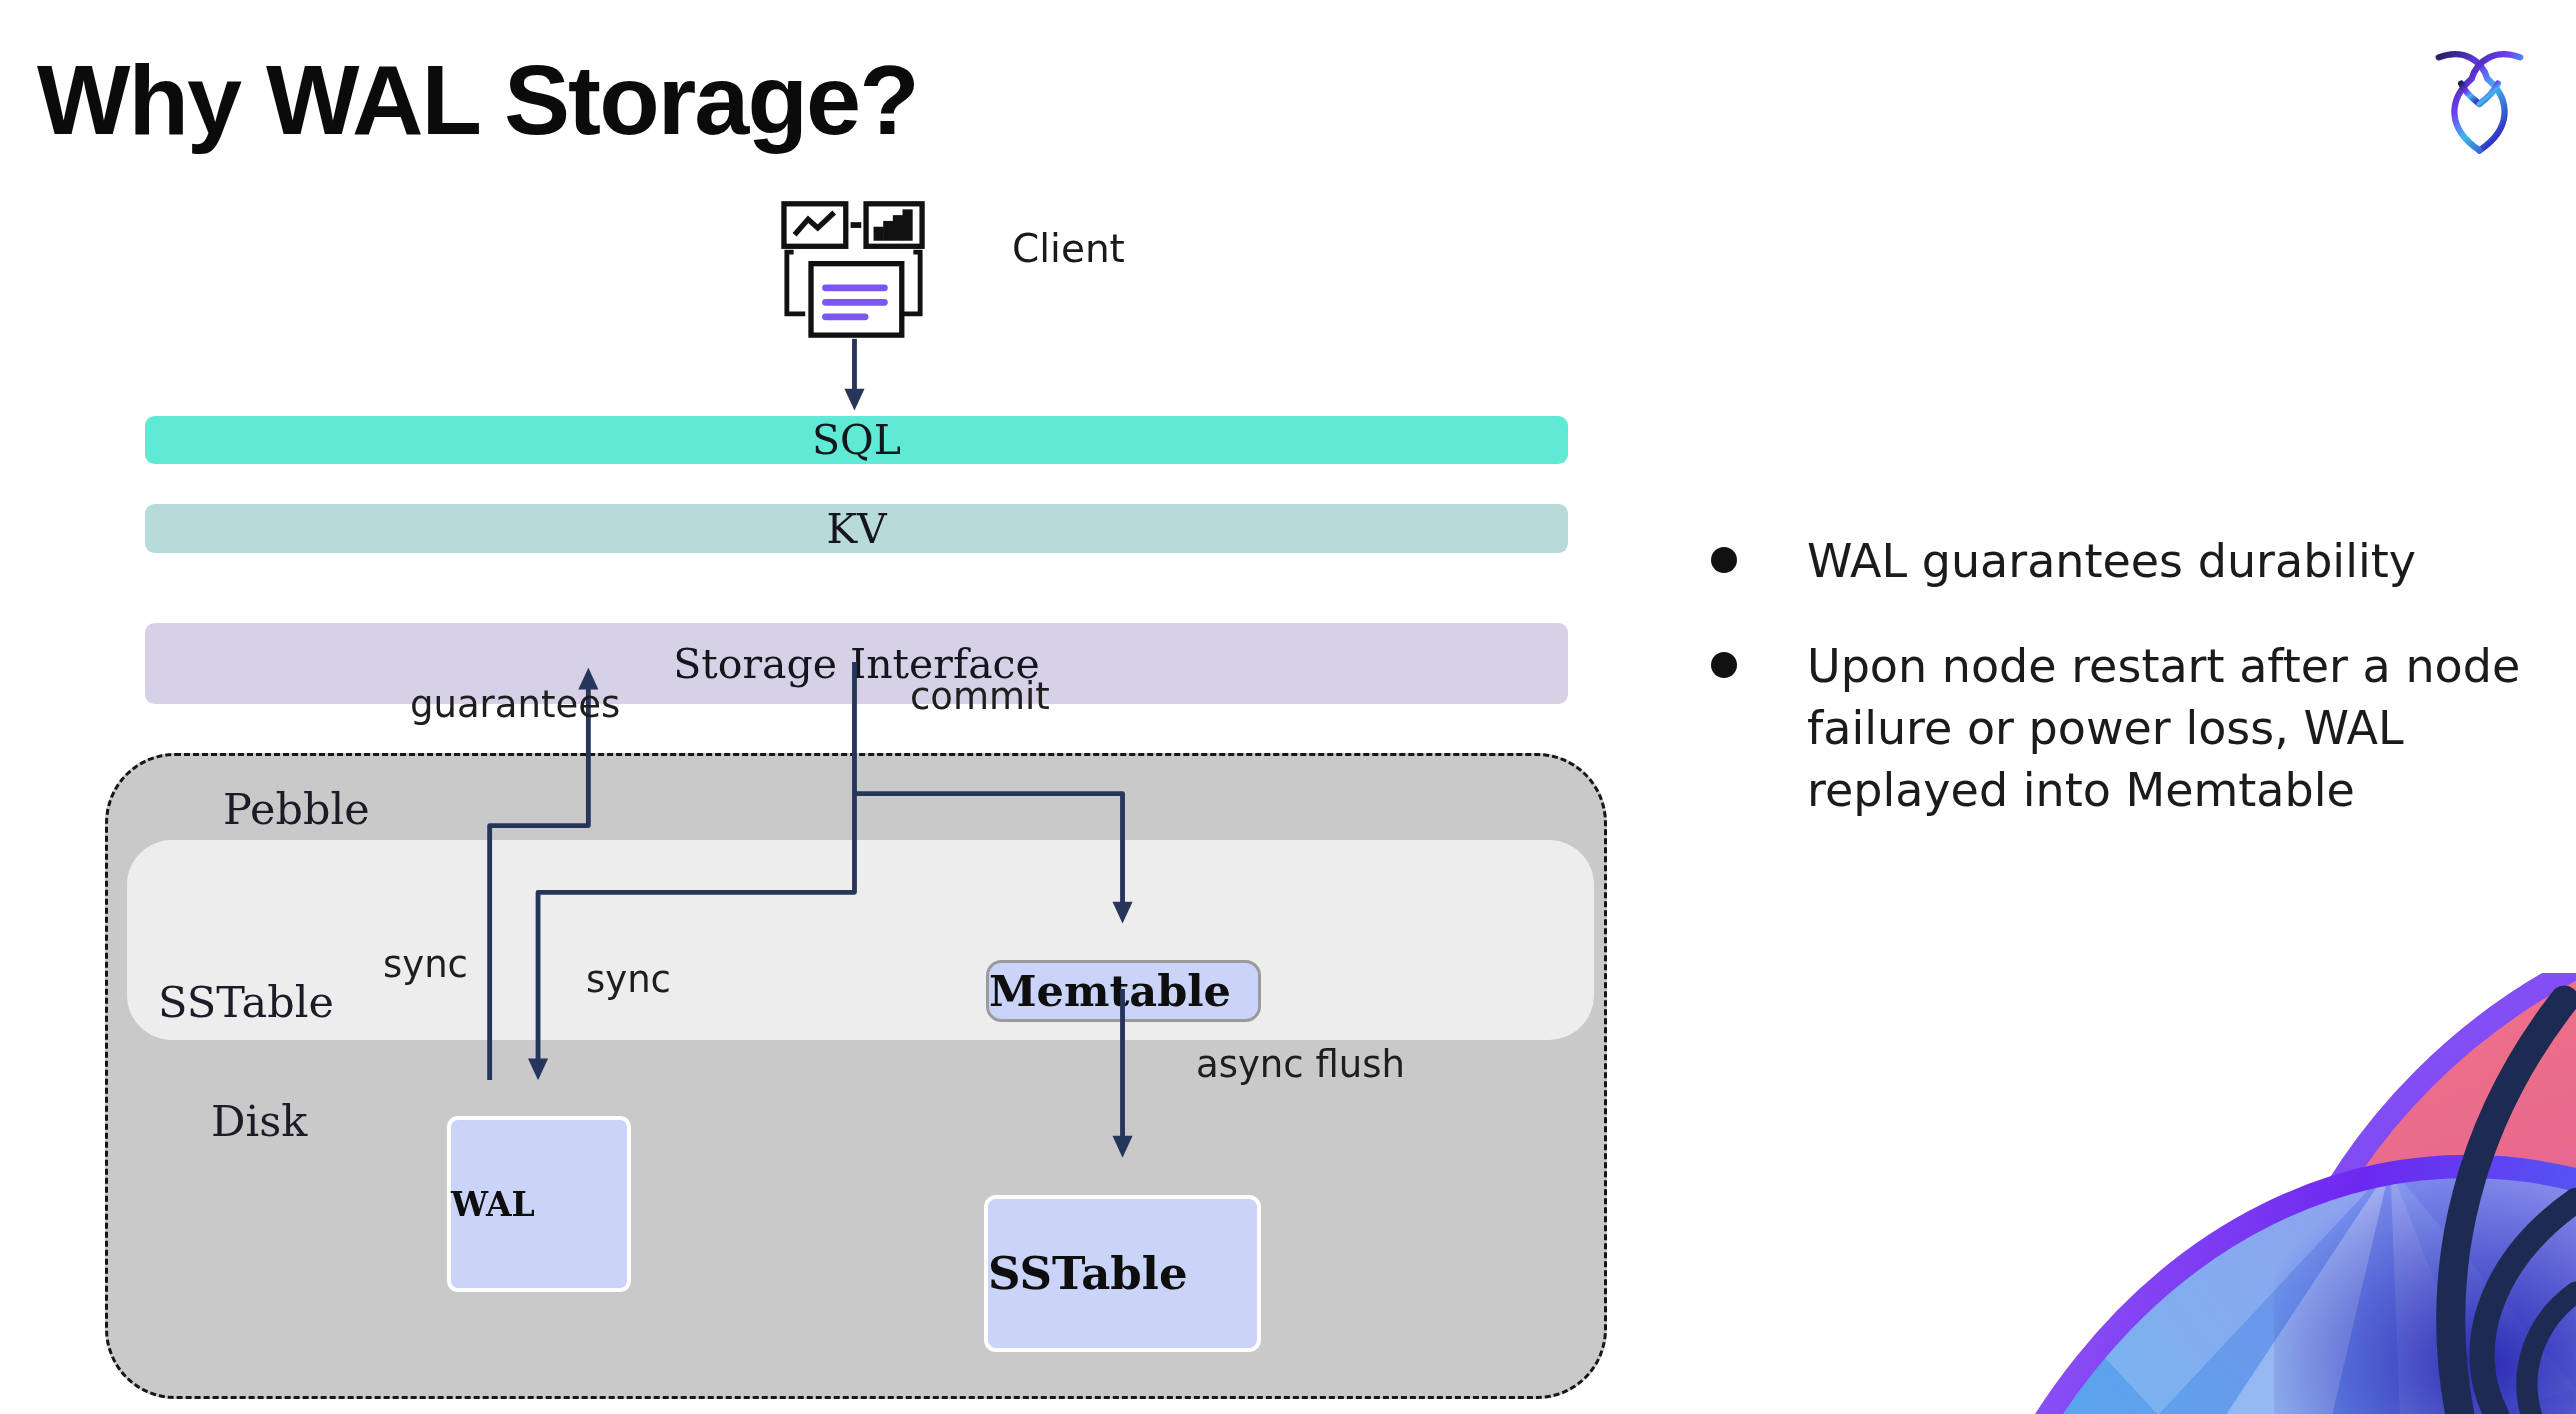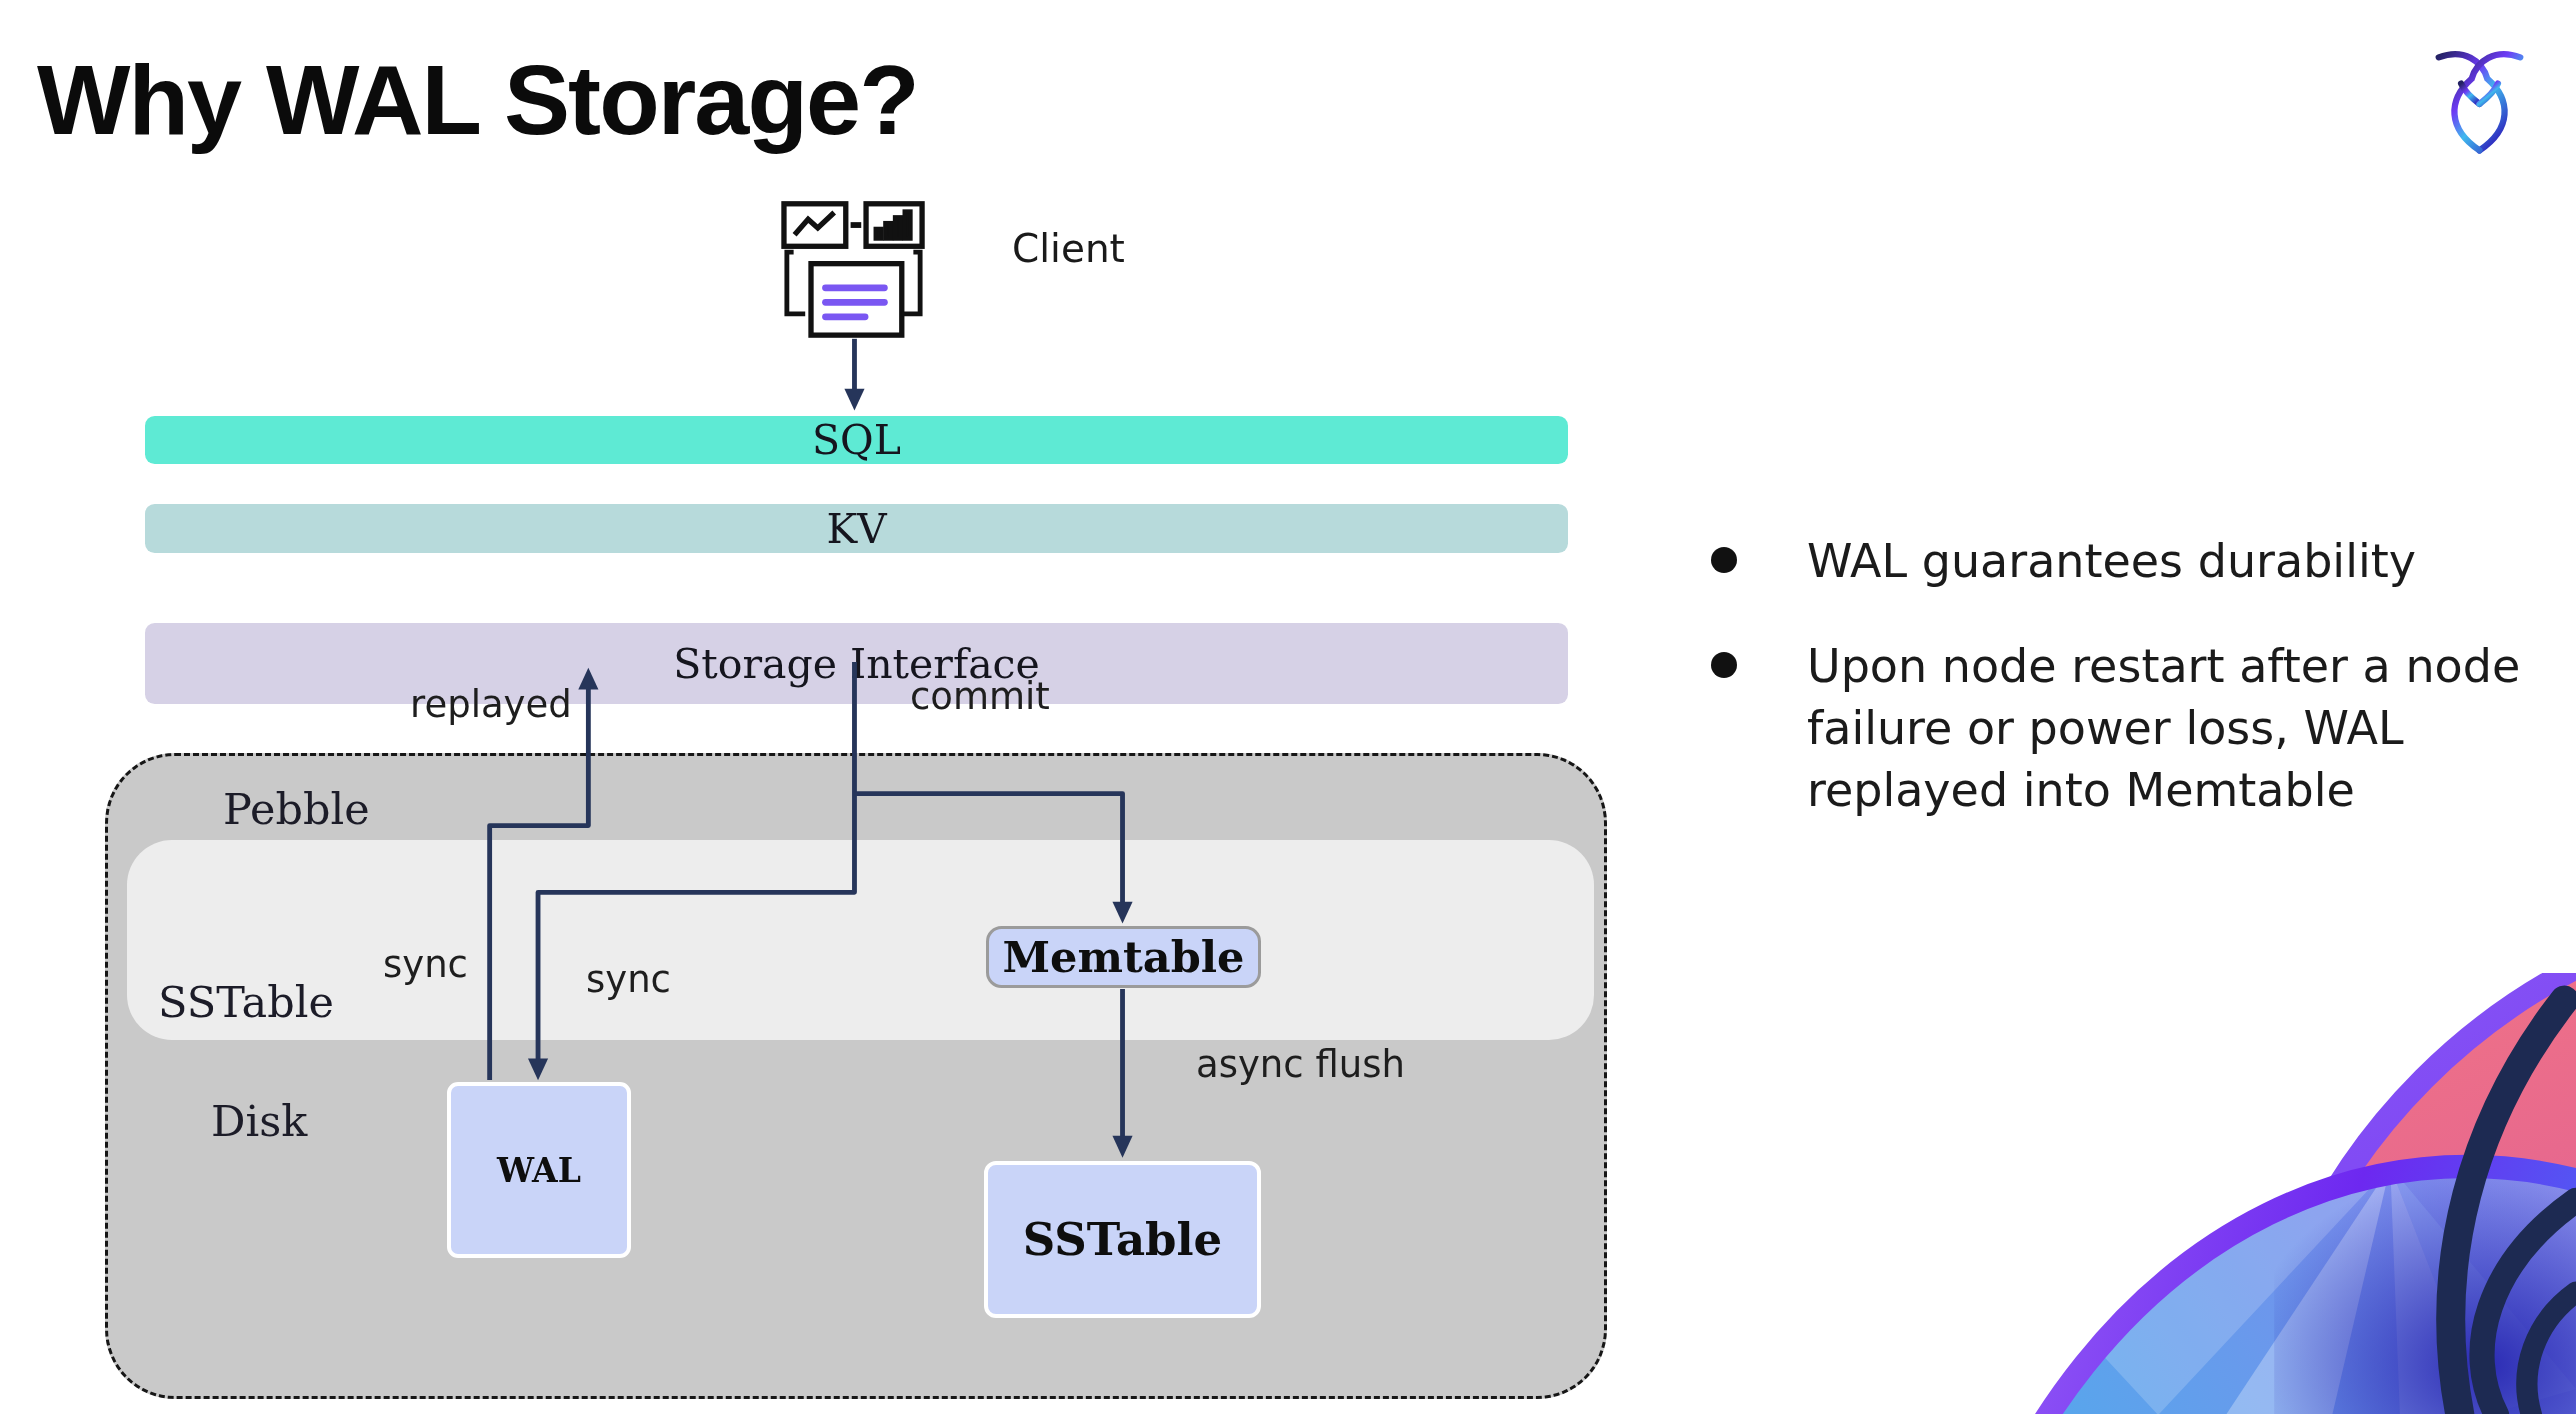--- a/index.html
+++ b/index.html
@@ -31,21 +31,21 @@
             background:#c9c9c9; border:3.9px dashed #161616; border-radius:70px; }
   .memory-strip { position:absolute; left:127px; top:840px; width:1467px; height:200px;
                   background:#ededed; border-radius:45px; }
   .region-label { position:absolute; font-family:"DejaVu Serif", serif; font-size:43px; color:#1c1c28; }
   .lbl-pebble { left:223px; top:784px; }
   .lbl-memory { left:158px; top:977px; }
   .lbl-disk   { left:211px; top:1096px; }
 
   
   .node { position:absolute; background:#c9d4f8; display:flex; align-items:center;
-          justify-content:center; font-family:"DejaVu Serif", serif; font-weight:bold; color:#0e0e0e; }
+          font-family:"DejaVu Serif", serif; font-weight:bold; color:#0e0e0e;margin-top:34px; }
   .node-wal { left:447px; top:1082px; width:184px; height:176px; border:4.8px solid #ffffff;
               border-radius:11px; font-size:33px; }
   .node-memtable { left:986px; top:926px; width:275px; height:62px; border:3.9px solid #9b9b9b;
                    border-radius:15.5px; font-size:43px; }
   .node-sstable { left:984px; top:1161px; width:277px; height:157px; border:4.8px solid #ffffff;
                   border-radius:12px; font-size:45px; }
 
   
   .edges { position:absolute; left:0; top:0; width:2576px; height:1415px; pointer-events:none; }
 
@@ -152,21 +152,21 @@
     </defs>
     <g fill="none" stroke="#26355a" stroke-width="5" stroke-linejoin="round">
       <path d="M 883 350 V 406" marker-end="url(#arrow)"></path>
       <path d="M 506 1116 V 853 H 608 V 708" marker-end="url(#arrow)"></path>
       <path d="M 883 684 V 922 H 556 V 1098" marker-end="url(#arrow)"></path>
       <path d="M 883 820 H 1160 V 936" marker-end="url(#arrow)"></path>
       <path d="M 1160 1022 V 1178" marker-end="url(#arrow)"></path>
     </g>
   </svg>
 
-  <span class="edge-label lbl-committed">replayed</span>
+  <span class="edge-label lbl-committed">guarantees</span>
   <span class="edge-label lbl-commit">commit</span>
   <span class="edge-label lbl-sync1">sync</span>
   <span class="edge-label lbl-sync2">sync</span>
   <span class="edge-label lbl-async">async flush</span>
 
   <ul class="bullets">
     <li>
       <span class="dot"></span>
       <span>WAL guarantees durability</span>
     </li>

